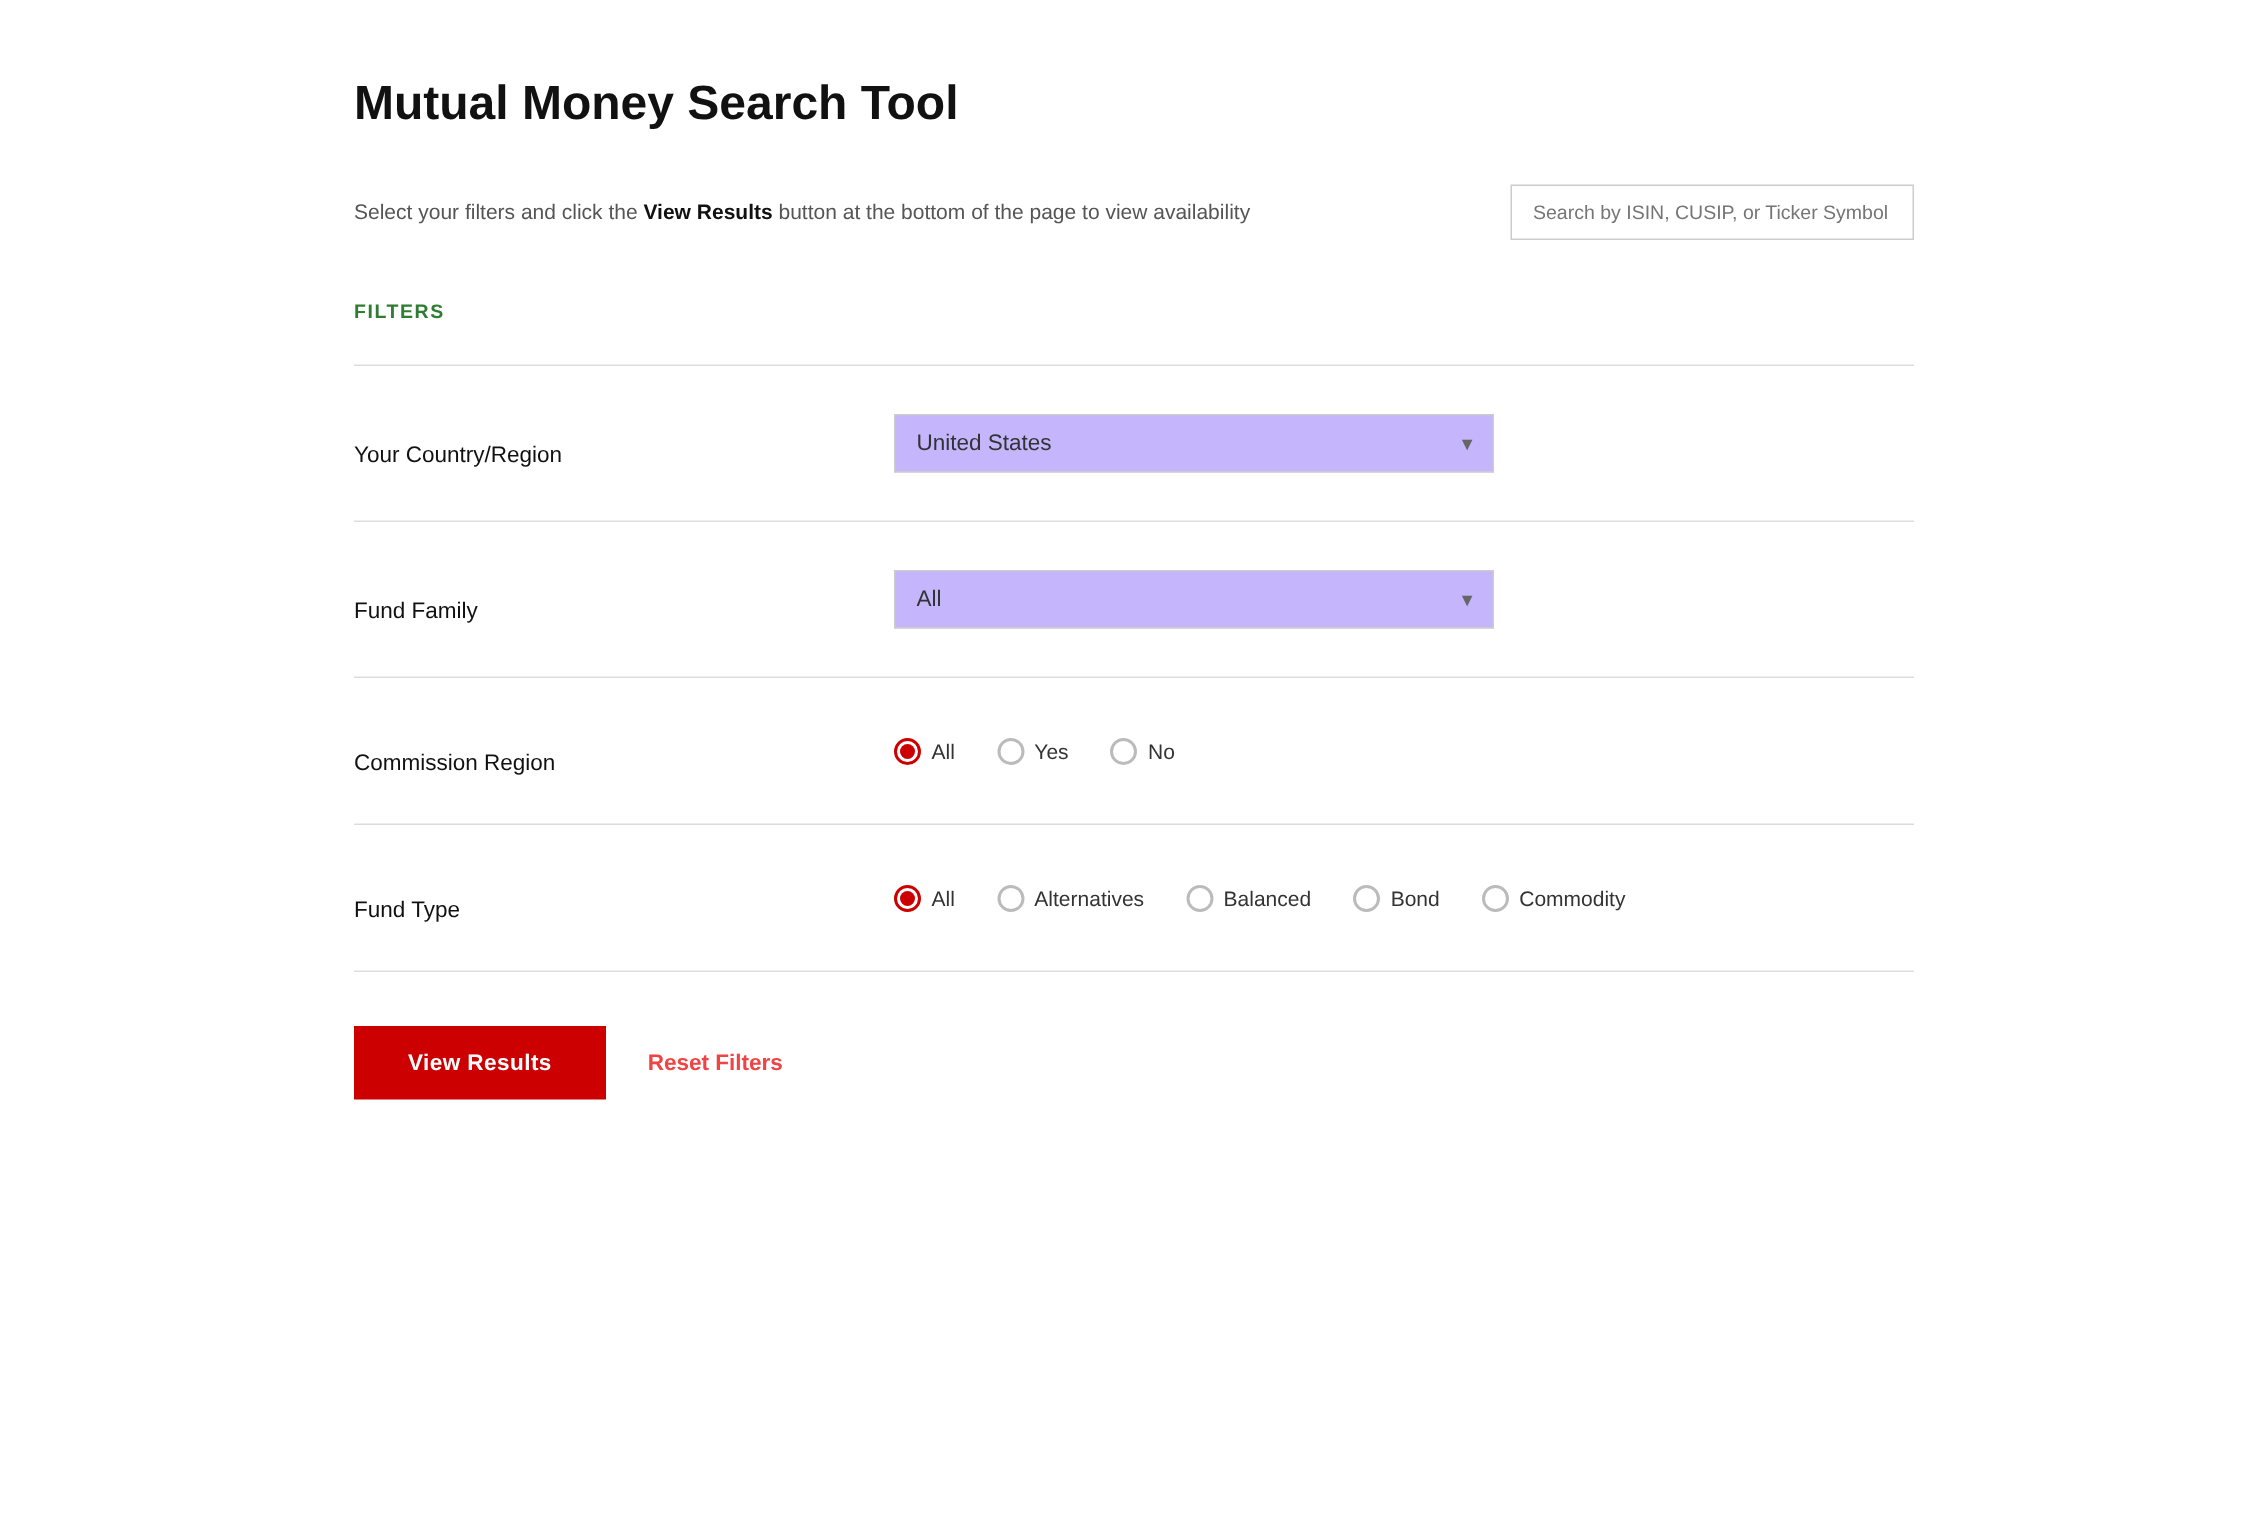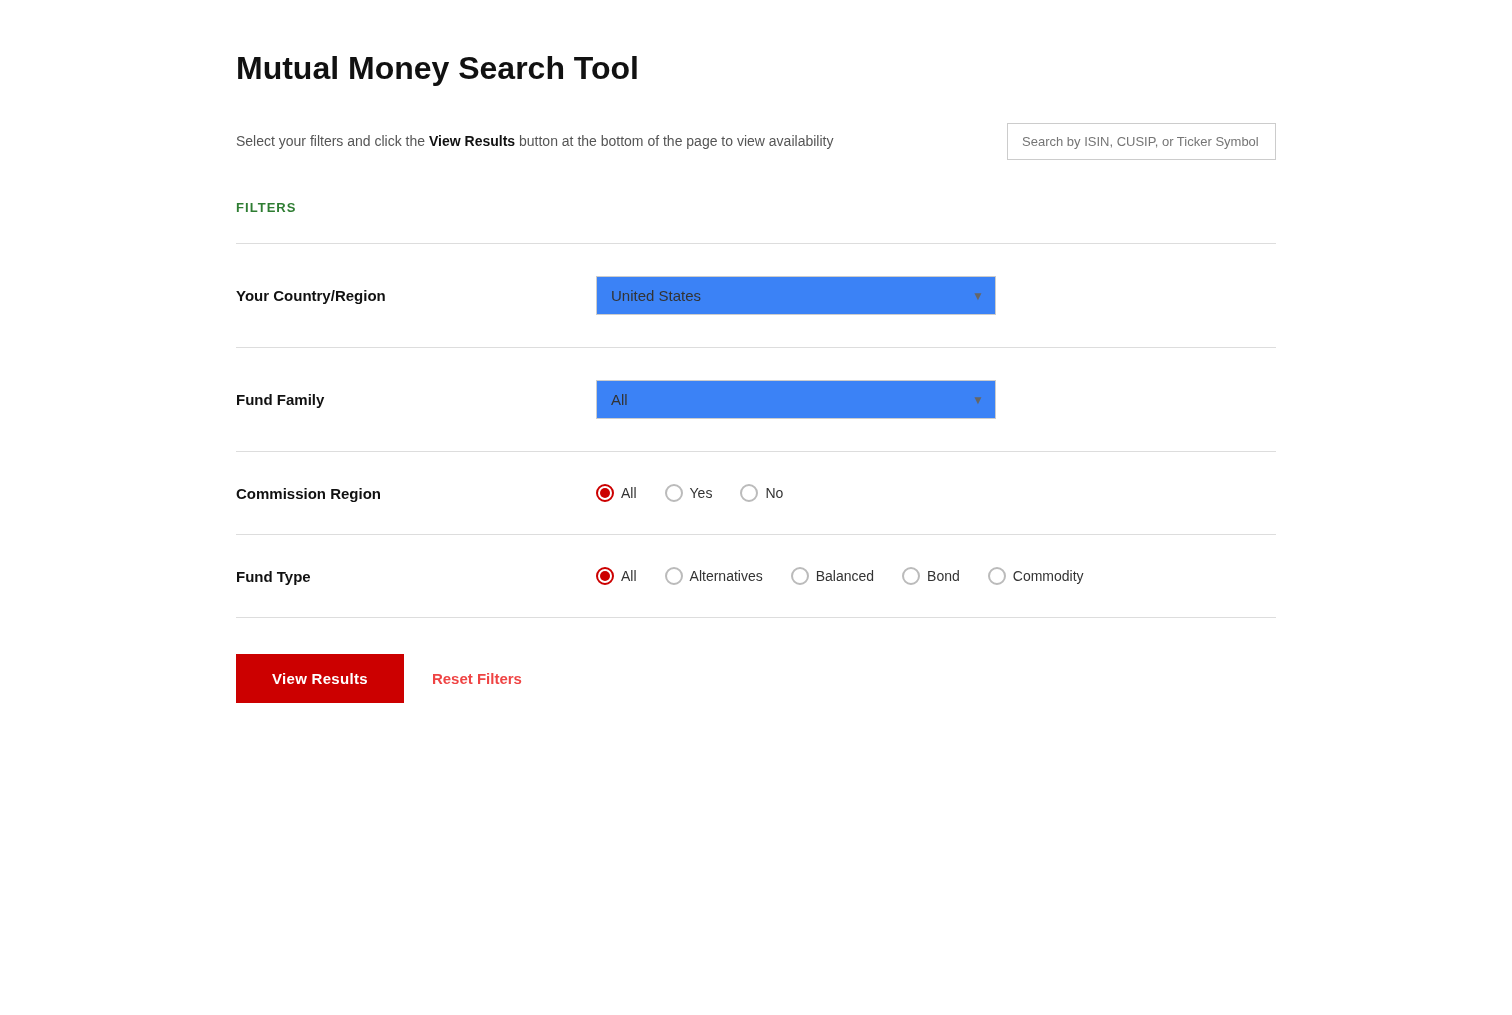--- a/index.html
+++ b/index.html
@@ -72,24 +72,25 @@
 
     .filter-row {
       display: flex;
       align-items: center;
       padding: 32px 0;
       border-bottom: 1px solid #ddd;
     }
 
     .filter-label {
       font-size: 15px;
-      font-weight: 700;
+      font-weight: 400;
       color: #111;
       width: 360px;
       flex-shrink: 0;
+      margin-top: 16px;
     }
 
     .filter-control {
       flex: 1;
       display: flex;
       align-items: center;
       flex-wrap: wrap;
       gap: 12px;
     }
 
@@ -99,21 +100,21 @@
     }
 
     .select-wrapper select {
       width: 100%;
       appearance: none;
       -webkit-appearance: none;
       border: 1px solid #ccc;
       padding: 10px 51px 10px 14px;
       font-size: 15px;
       color: #333;
-      background: #3b82f6;
+      background: #c4b5fd;
       cursor: pointer;
       outline: none;
     }
 
     .select-arrow {
       position: absolute;
       right: 12px;
       top: 50%;
       transform: translateY(-50%);
       pointer-events: none;

